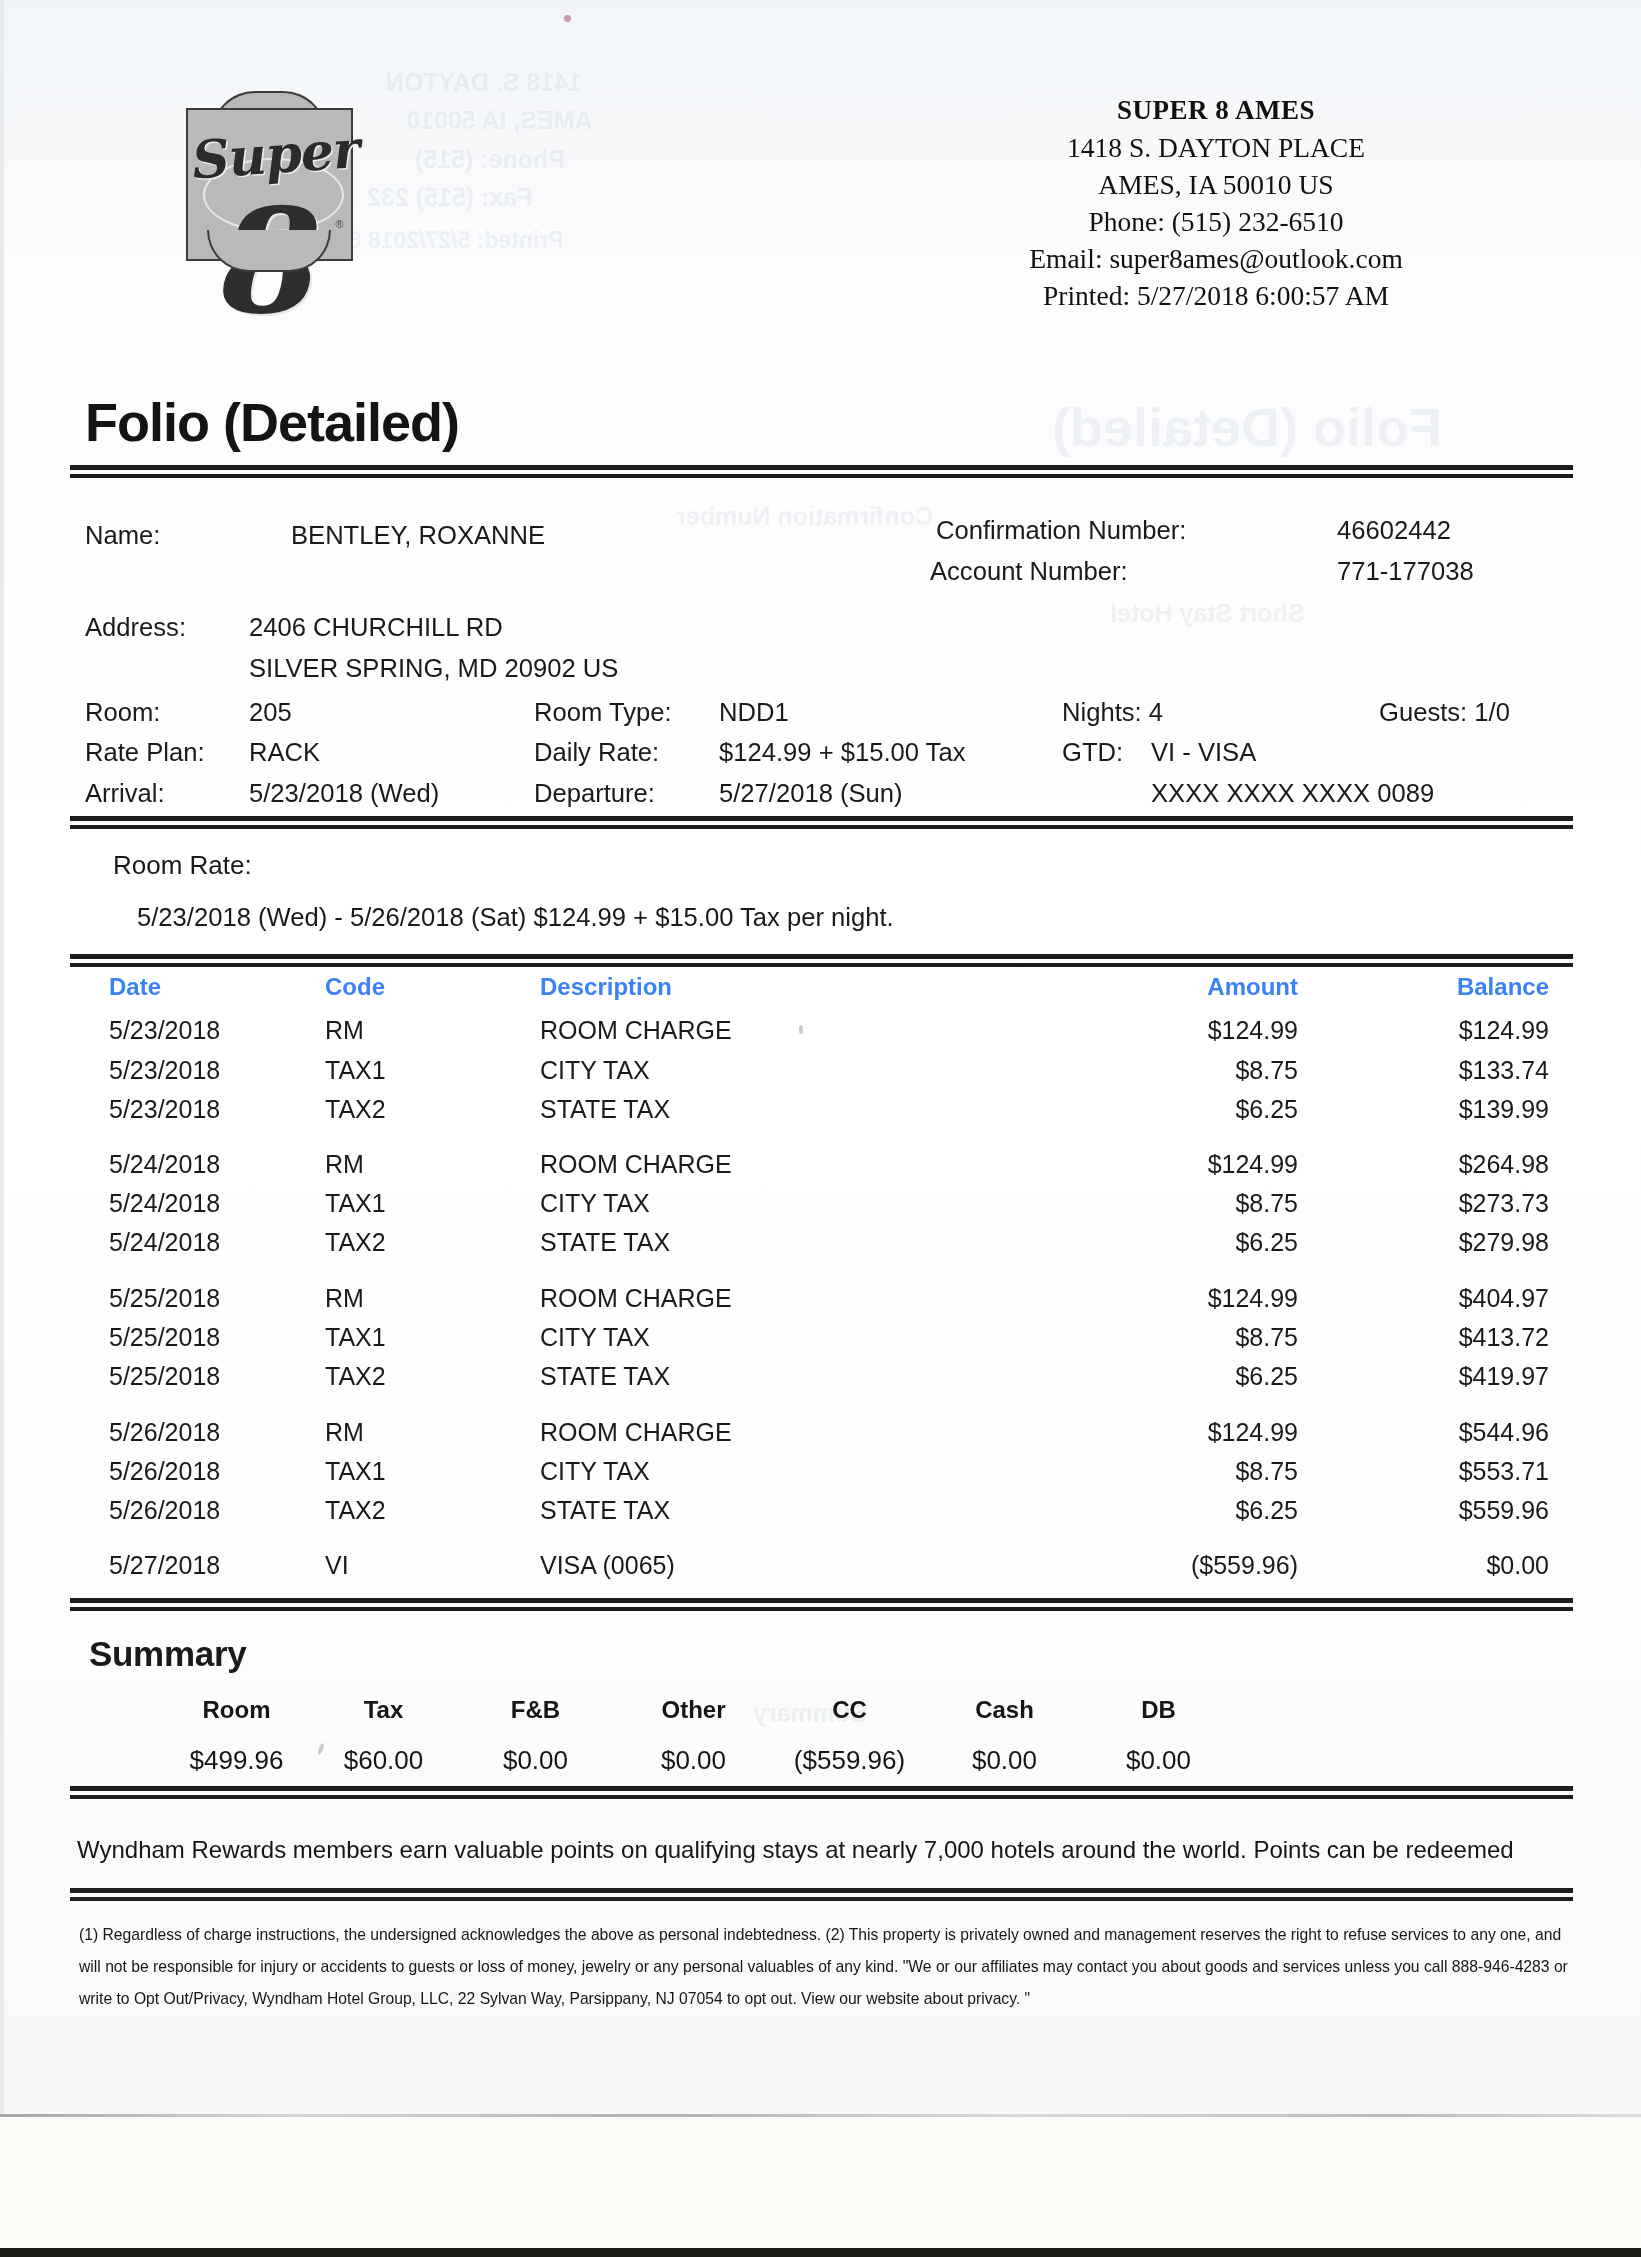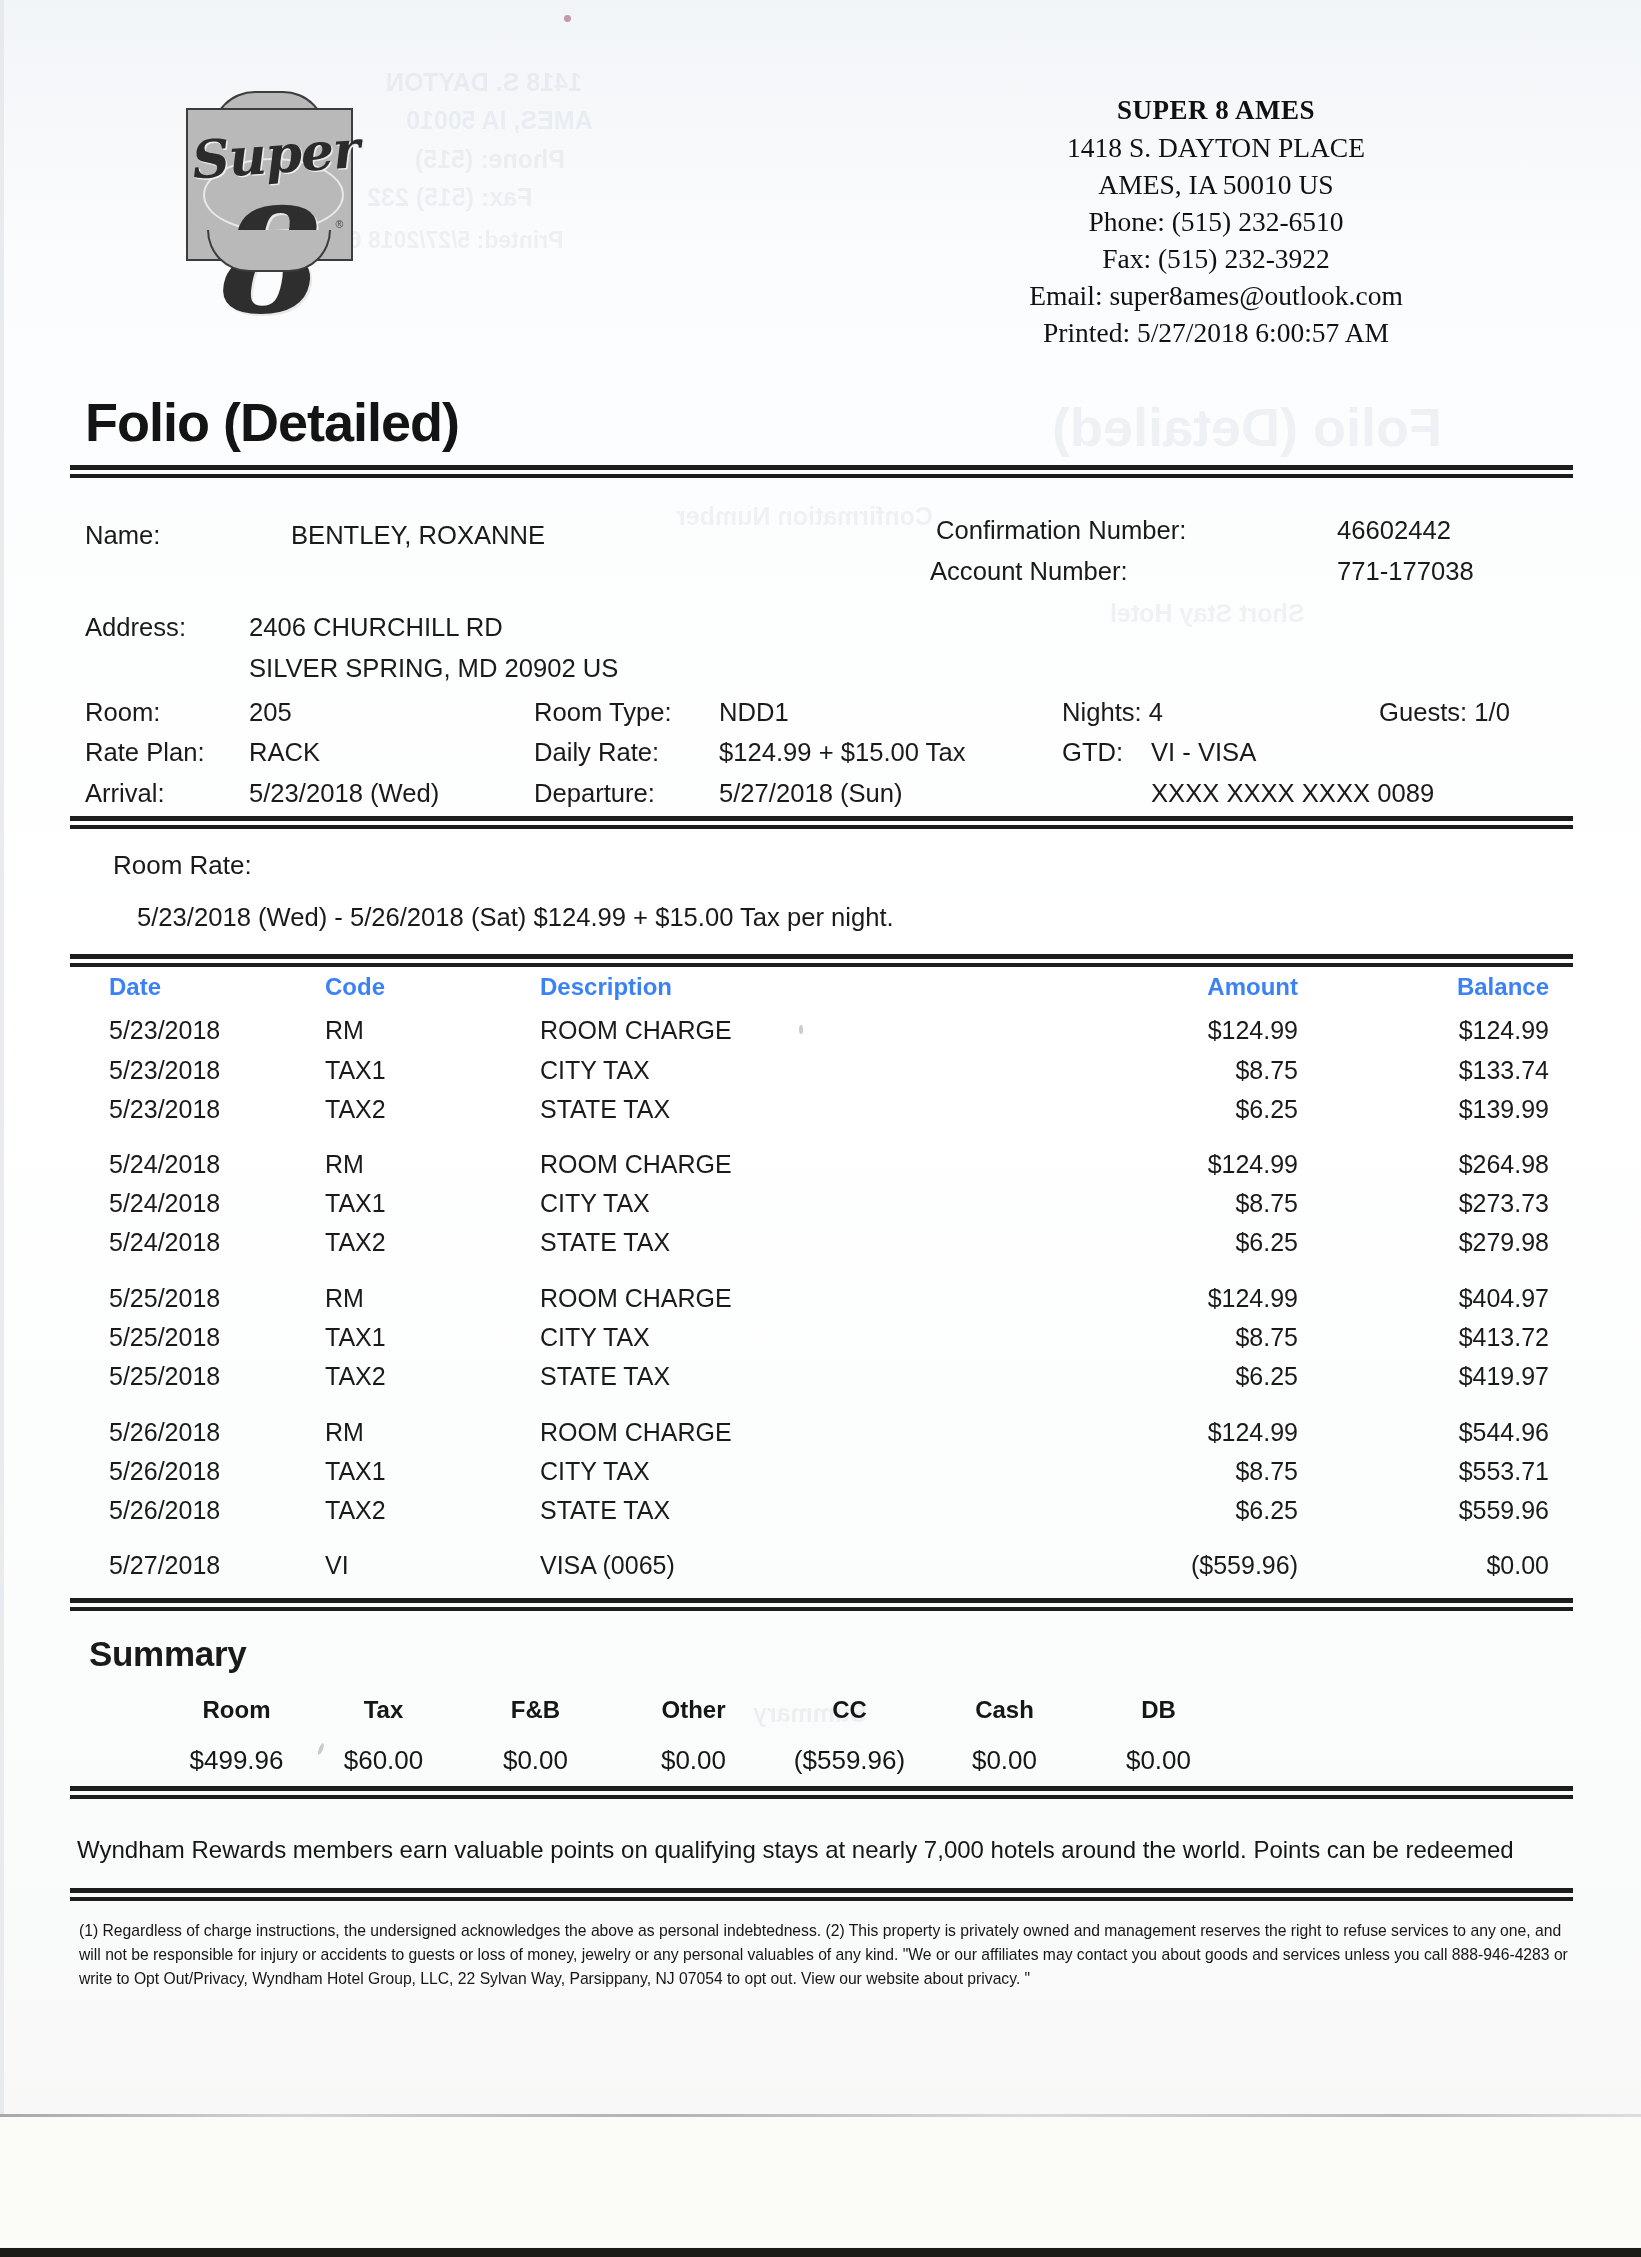--- a/index.html
+++ b/index.html
@@ -78,21 +78,21 @@
   .c-bal{position:absolute;left:1255px;width:294px;text-align:right;font-size:25px;}
 
   
   #sum-title{left:89px;top:1634px;font-size:35px;font-weight:bold;letter-spacing:-0.3px;}
   .sum-col{position:absolute;width:203px;text-align:center;}
   .sum-h{font-size:24px;font-weight:bold;color:#161616;}
   .sum-v{font-size:26px;color:#161616;margin-top:21px;}
 
   
   #rewards{left:77px;top:1836px;font-size:24px;color:#161616;white-space:nowrap;}
-  #fine{left:79px;top:1919px;width:1492px;font-size:15.7px;line-height:24px;color:#161616;}
+  #fine{left:79px;top:1919px;width:1492px;font-size:15.7px;line-height:32px;color:#161616;}
 
   
   #scanedge{position:absolute;left:0;top:2114px;width:1641px;height:2.9px;
      background:linear-gradient(90deg,#8d8d8d,#c9c9c9 18%,#9a9a9a 40%,#cfcfcf 62%,#a5a5a5 85%,#d5d5d5);opacity:.75;}
   #scanlower{position:absolute;left:0;top:2117px;width:1641px;height:130px;background:#fbfbf7;}
   #bottombar{position:absolute;left:0;top:2248px;width:1641px;height:9.7px;background:#1b1b18;}
   #leftedge{position:absolute;left:0;top:0;width:3.9px;height:2114px;background:#e3e6e9;opacity:.8;}
   .speck{position:absolute;background:#9a9a9a;border-radius:50%;opacity:.5;}
 </style>
 </head>
@@ -124,21 +124,20 @@
     </div>
     <div class="logo-bump-low"></div>
     <div class="logo-super">Super</div>
   </div>
 
   <div id="hdr" class="abs">
     <div class="b">SUPER 8 AMES</div>
     <div>1418 S. DAYTON PLACE</div>
     <div>AMES, IA  50010 US</div>
     <div>Phone: (515) 232-6510</div>
-    <div>Fax: (515) 232-3922</div>
     <div>Email: super8ames@outlook.com</div>
     <div>Printed: 5/27/2018 6:00:57 AM</div>
   </div>
 
   <div id="title" class="abs">Folio (Detailed)</div>
 
   <div class="rule-d" style="top:465px;">
     <div class="r1"></div>
       <div class="gap"></div>
       <div class="r2"></div>

